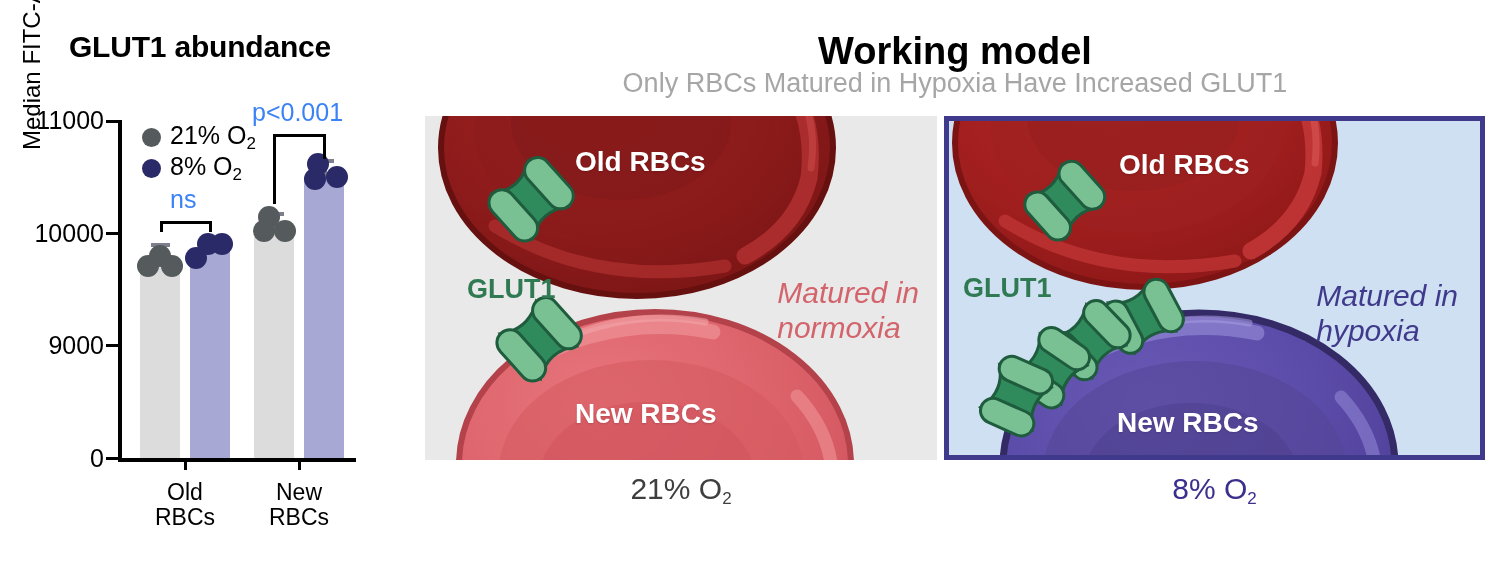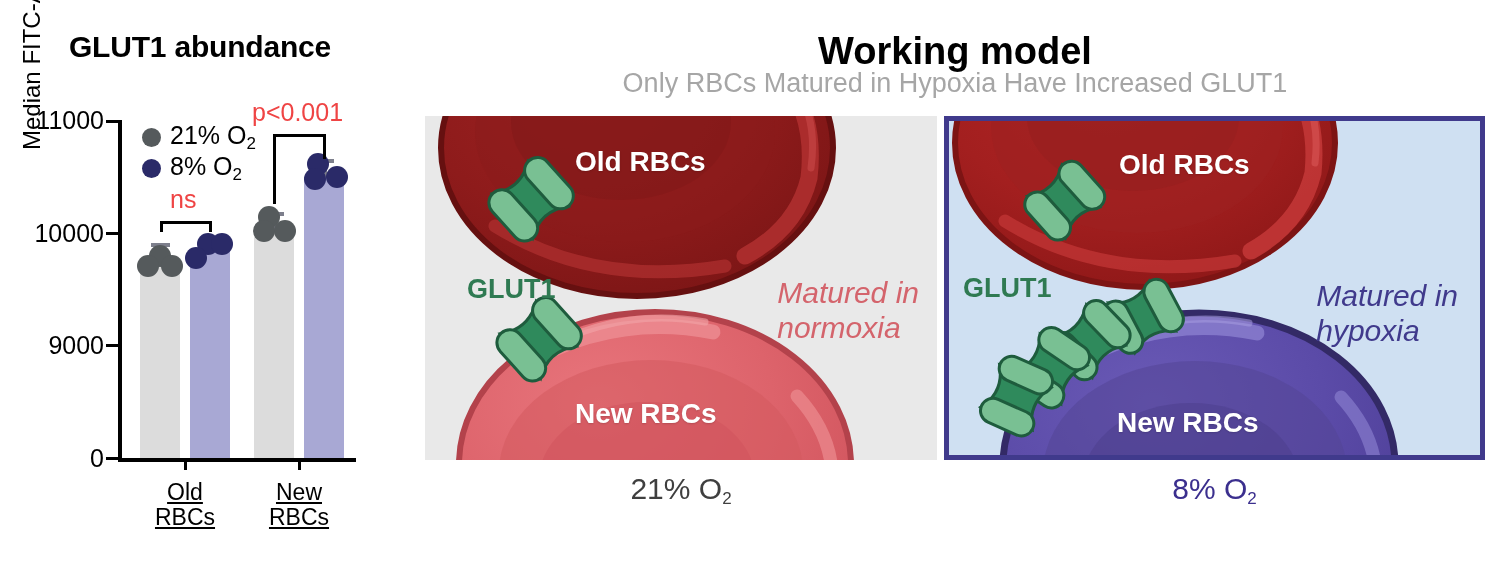--- a/index.html
+++ b/index.html
@@ -17,21 +17,21 @@
   #yaxis-line{position:absolute;left:0;top:0;width:4px;height:342px;background:#000;}
   #xaxis-line{position:absolute;left:0;top:338px;width:238px;height:4px;background:#000;}
 
   .ytick{position:absolute;left:-12px;width:12px;height:3px;background:#000;}
   .ytick-label{position:absolute;right:100%;margin-right:14px;
       font-size:25px;color:#000;white-space:nowrap;transform:translateY(-50%);}
   .ytick-wrap{position:absolute;left:0;height:0;width:0;}
 
   .xtick{position:absolute;top:338px;width:3px;height:12px;background:#000;}
   .xcat{position:absolute;top:360px;font-size:23px;color:#000;text-align:center;
-      line-height:1.1;width:120px;text-decoration:underline;}
+      line-height:1.1;width:120px;}
 
   #ylabel{position:absolute;left:18px;top:150px;width:300px;
       font-size:24px;color:#000;transform:rotate(-90deg);transform-origin:0 0;
       white-space:nowrap;}
 
   .bar{position:absolute;bottom:4px;}
   .bar.gray{background:#dcdcdc;}
   .bar.purple{background:#a8a8d4;}
 
   .dot{position:absolute;width:22px;height:22px;border-radius:50%;}
@@ -41,21 +41,21 @@
   .errbar{position:absolute;background:#7d7f8c;}
 
   
   #legend{position:absolute;left:24px;top:2px;}
   .legend-row{display:flex;align-items:center;height:31px;}
   .legend-dot{width:19px;height:19px;border-radius:50%;margin-right:9px;}
   .legend-text{font-size:25px;color:#000;white-space:nowrap;}
   .sub{font-size:17px;vertical-align:-5px;}
 
   
-  .sig-label{position:absolute;font-size:25px;color:#ef4444;white-space:nowrap;}
+  .sig-label{position:absolute;font-size:25px;color:#3b82f6;white-space:nowrap;}
   .sig-line{position:absolute;background:#000;}
 
   
   #model-panel{position:absolute;left:420px;top:0;width:1070px;height:572px;}
   #model-title{position:absolute;left:0;top:30px;width:1070px;text-align:center;
       font-size:38px;font-weight:bold;color:#000;}
   #model-subtitle{position:absolute;left:0;top:68px;width:1070px;text-align:center;
       font-size:27px;color:#a6a6a6;}
 
   .cellbox{position:absolute;top:116px;height:344px;overflow:hidden;}

